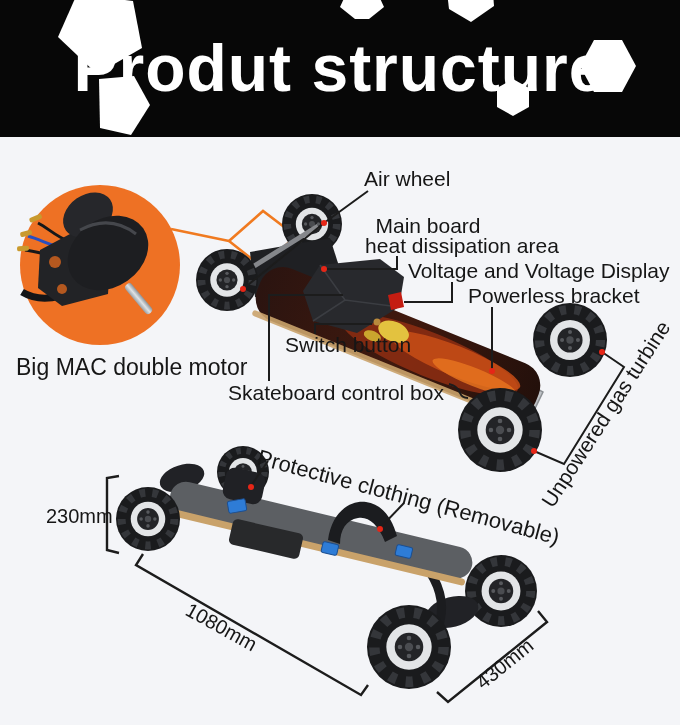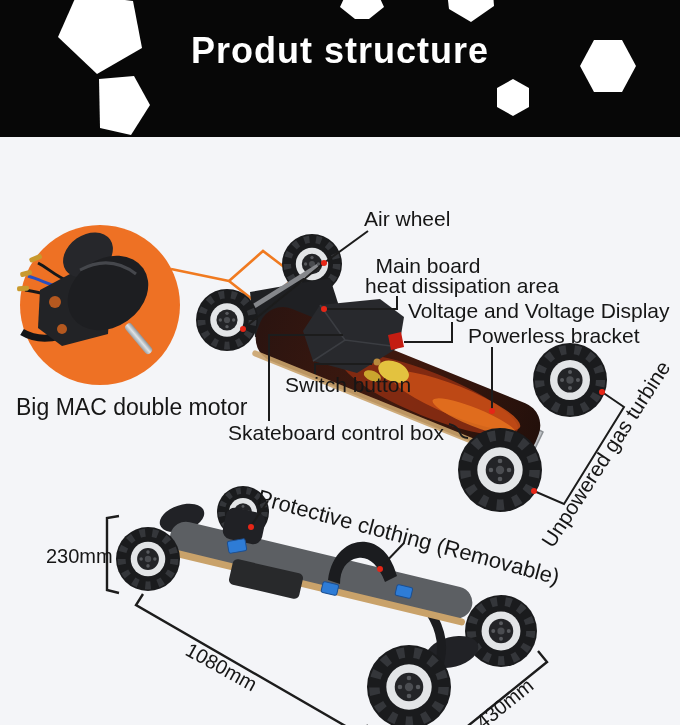--- a/index.html
+++ b/index.html
@@ -1,22 +1,22 @@
 <!DOCTYPE html>
 <html><head>
 <meta charset="utf-8">
 <style>
   html,body{margin:0;padding:0;}
   body{width:680px;height:725px;position:relative;background:#f4f5f8;
        font-family:"Liberation Sans","DejaVu Sans",sans-serif;overflow:hidden;}
   .banner{position:absolute;left:0;top:0;width:680px;height:137px;background:#070707;}
   .banner svg{position:absolute;left:0;top:0;}
   .banner-title{position:absolute;left:0;top:30px;width:680px;text-align:center;
-       color:#ffffff;font-size:36px;font-weight:bold;letter-spacing:1px;}
-  .stage{position:absolute;left:0;top:137px;width:680px;height:520px;margin-top:40px;}
+       color:#ffffff;font-size:66px;font-weight:bold;letter-spacing:1px;}
+  .stage{position:absolute;left:0;top:137px;width:680px;height:520px;}
   svg text{font-family:"Liberation Sans","DejaVu Sans",sans-serif;fill:#161616;}
   .lbl{font-size:21px;}
   .lbl-big{font-size:23px;}
   .lbl-rot{font-size:21px;}
   .dim{font-size:20px;}
   .ann{stroke:#1c1c1c;stroke-width:2;fill:none;}
   .dimline{stroke:#1c1c1c;stroke-width:2.4;fill:none;}
   .dot{fill:#e62617;}
 </style>
 </head>

